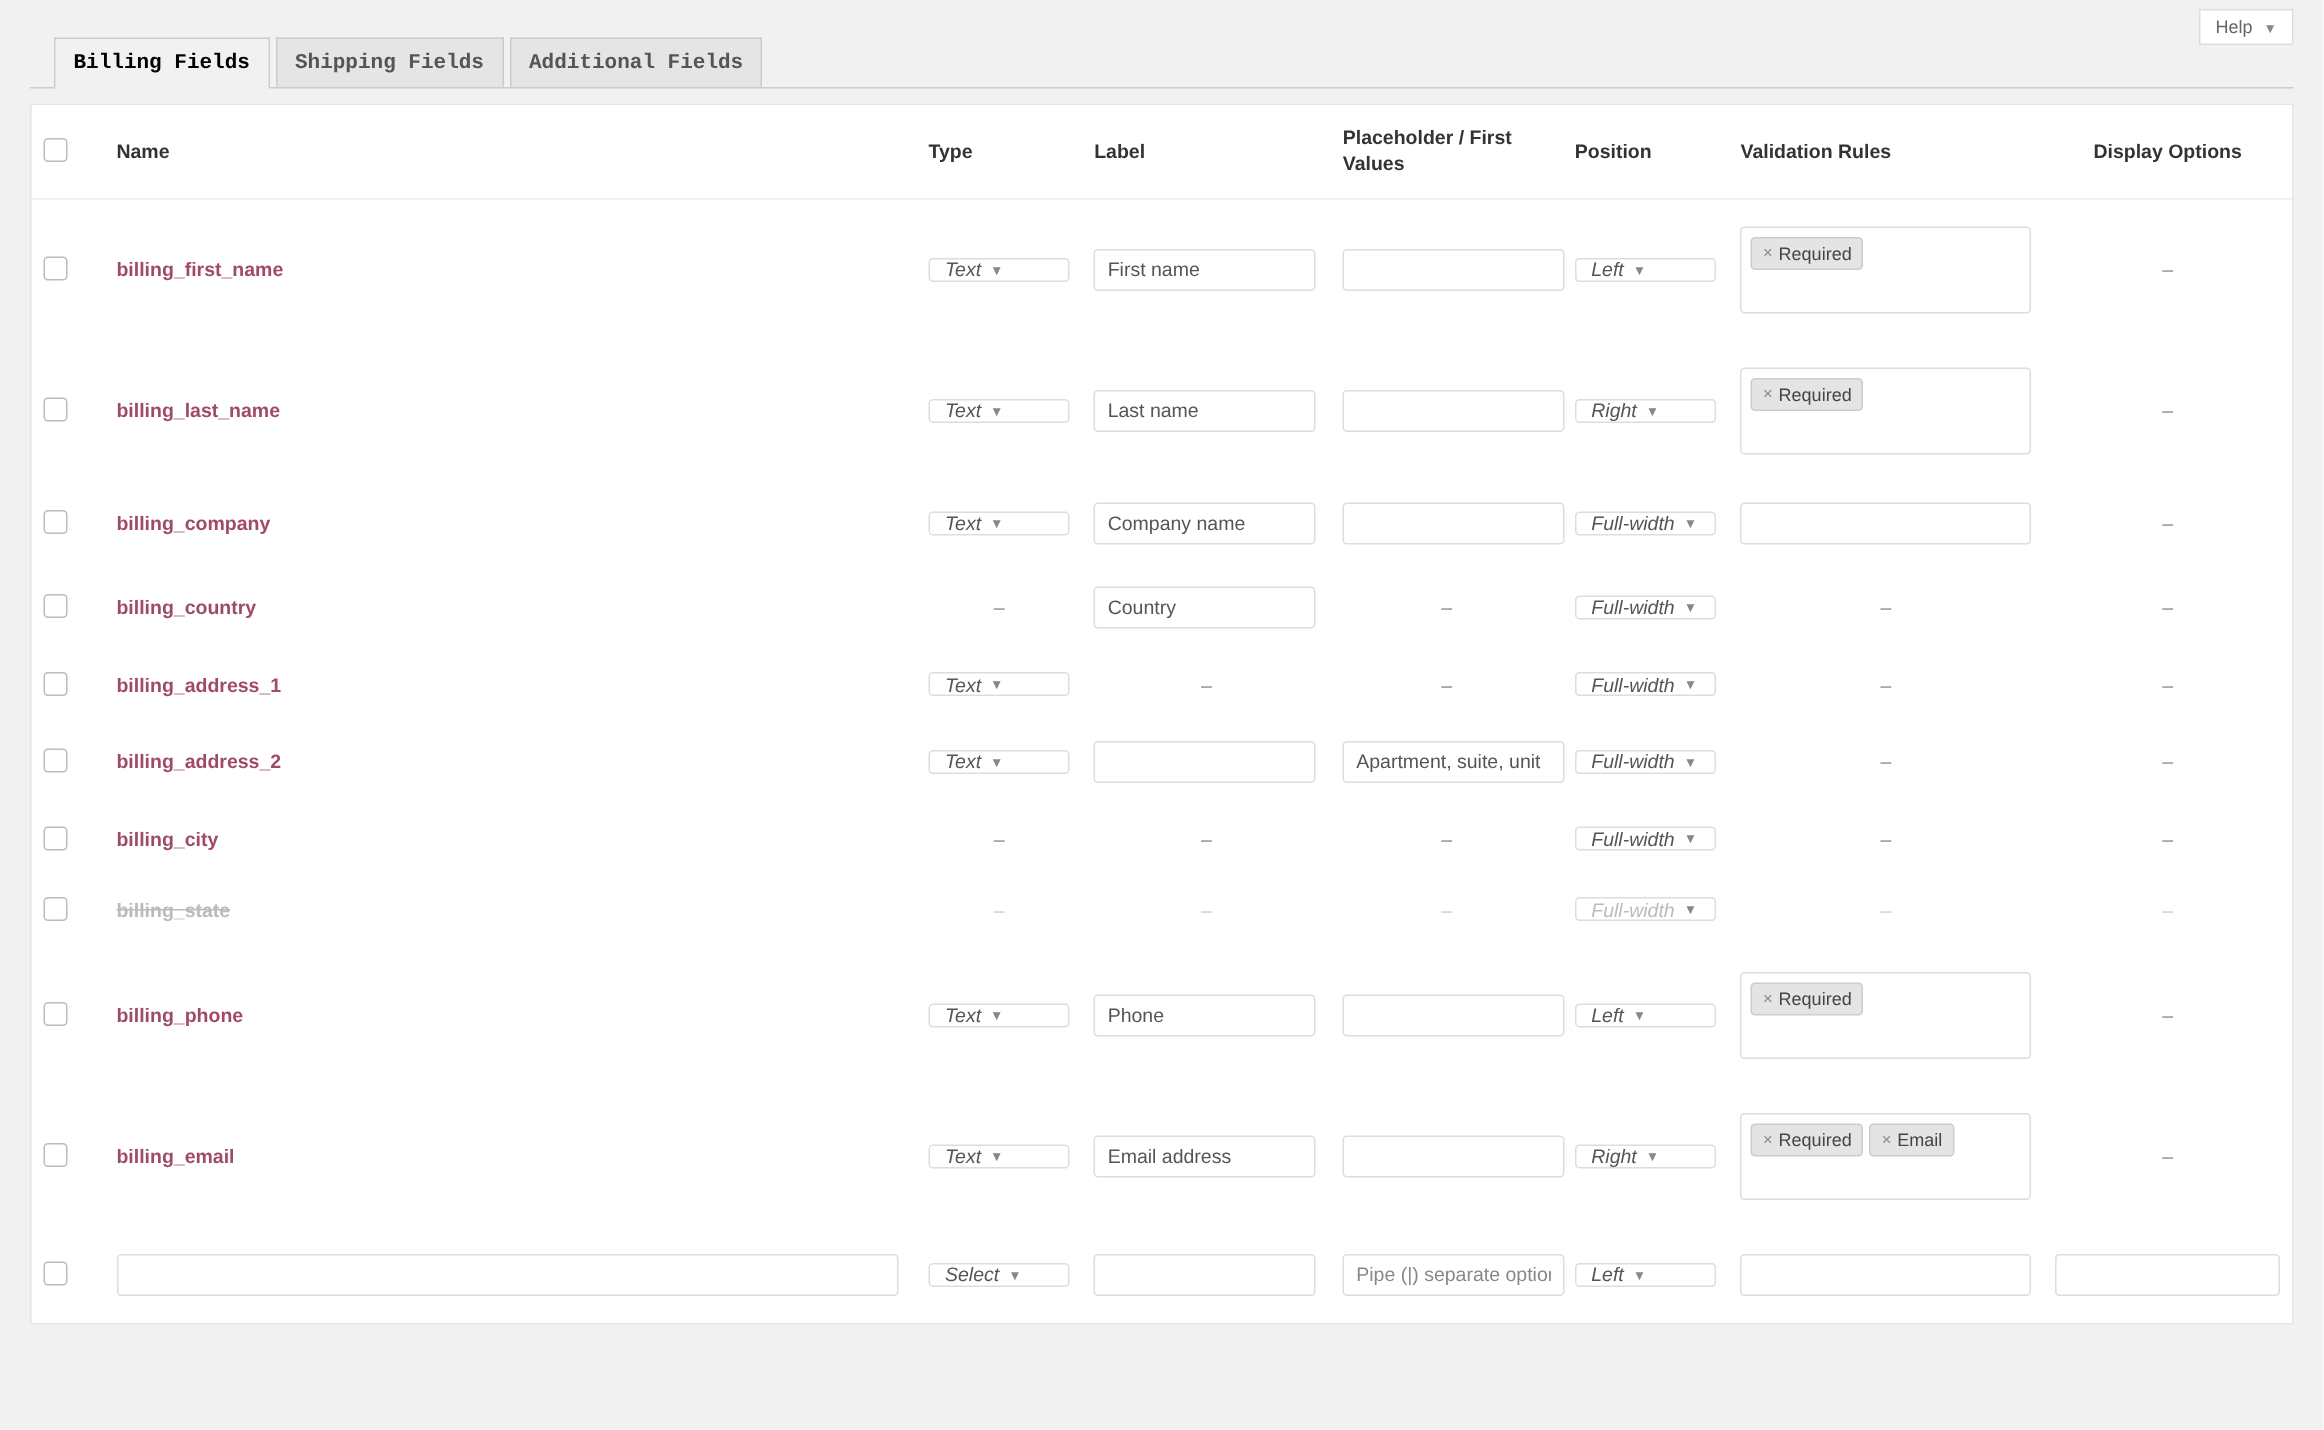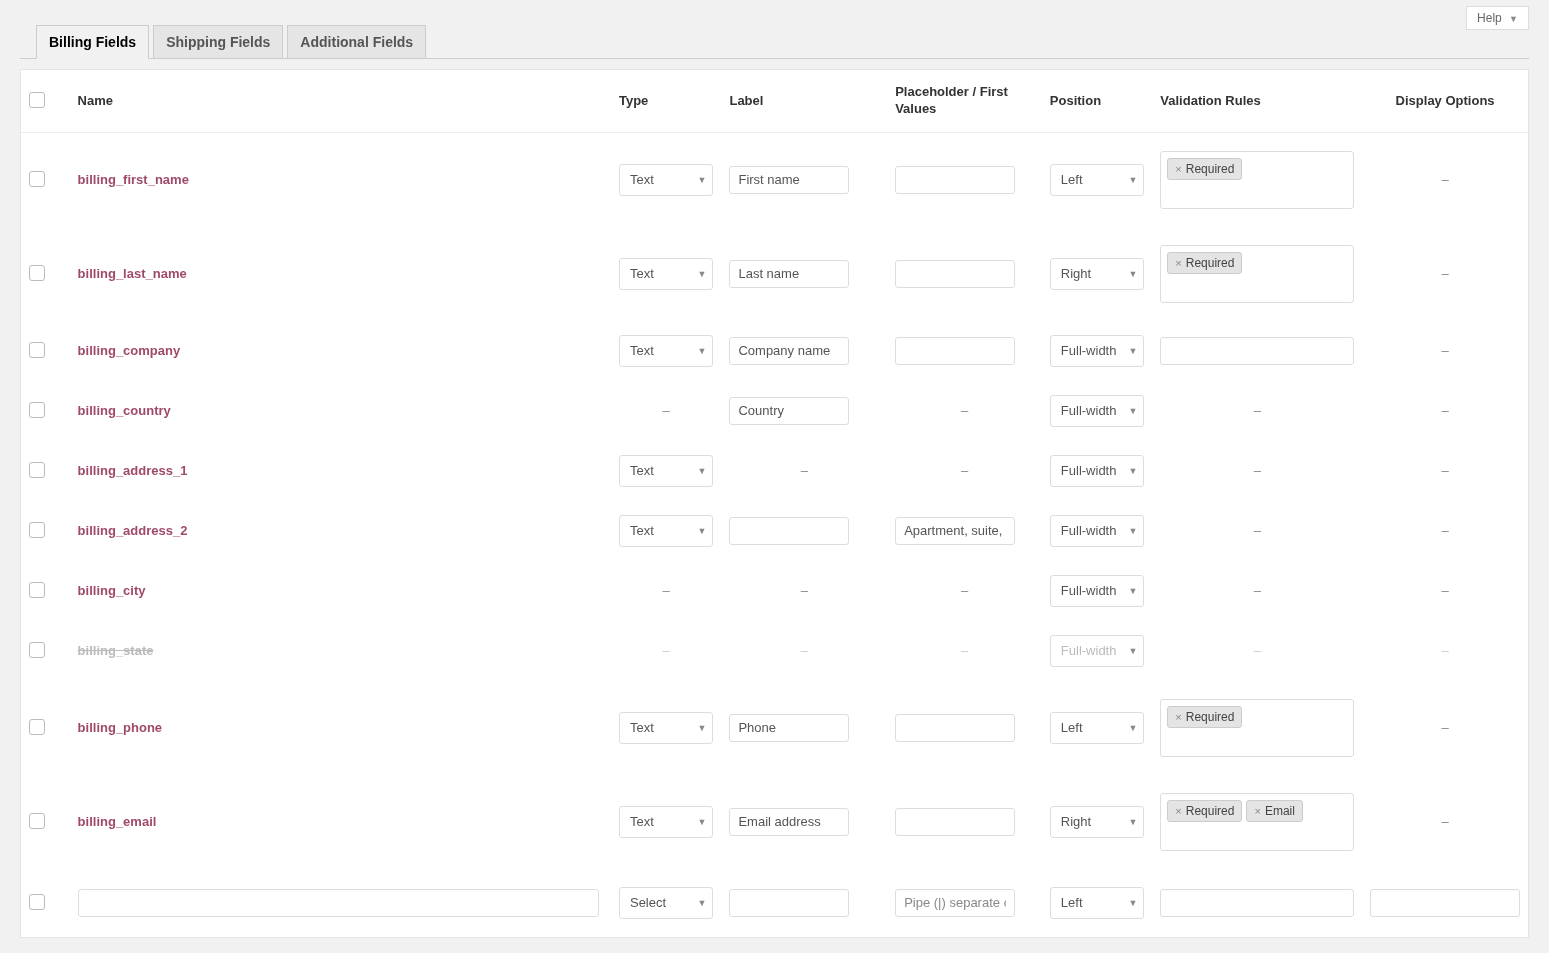--- a/index.html
+++ b/index.html
@@ -19,20 +19,21 @@
     padding:4px 10px;
     font-size:12px;
     color:#666;
     cursor:pointer;
   }
   .help-tab .caret { font-size:9px; margin-left:4px; color:#888;}
   .tabs {
     border-bottom: 1px solid #ccc;
     margin: -6px 0 0 0;
     padding-left: 16px;
+    font-family: Liberation Mono, monospace;
   }
   .tabs .tab {
     display:inline-block;
     padding: 8px 12px;
     background:#e5e5e5;
     border:1px solid #ccc;
     border-bottom:none;
     margin-right:4px;
     font-size:14px;
     color:#555;
@@ -73,35 +74,36 @@
   .name-link { color:#a04a6b; font-weight:600; text-decoration:none; cursor:pointer;text-align:center;}
   .name-link.disabled { color:#bbb; text-decoration:line-through; }
 
   input[type="checkbox"] {
     width:16px; height:16px; border:1px solid #bbb; background:#fff; border-radius:3px;
     -webkit-appearance:none; appearance:none; cursor:pointer;
     position:relative; top:1px;
   }
 
   .select {
-    display:flex; align-items:center; justify-content:space-between;
+    display:flex; align-items:center; 
     border:1px solid #ddd; border-radius:3px;
-    height:32px; padding:0 6px 0 10px;
+    height:16px; padding:0 6px 0 10px;
     font-size:13px; color:#555;
     background:#fff;
     min-width:82px;
     cursor:pointer;
+    font-style:italic;
   }
   .select.disabled { color:#bbb; }
   .select .caret { color:#888; font-size:9px; margin-left:6px;}
   .textin {
     border:1px solid #ddd; border-radius:3px;
     height:28px; padding:0 8px;
     font-size:13px; color:#555;
-    width: 120px;
+    width: 148px;
     background:#fff;
   }
   .textin.wide { width: calc(100% - 4px); }
   .textin::placeholder { color:#888; }
   .dash { color:#888; }
   .dash.disabled { color:#ccc; }
 
   .valid-box {
     border:1px solid #ddd; border-radius:3px;
     min-height:58px;

